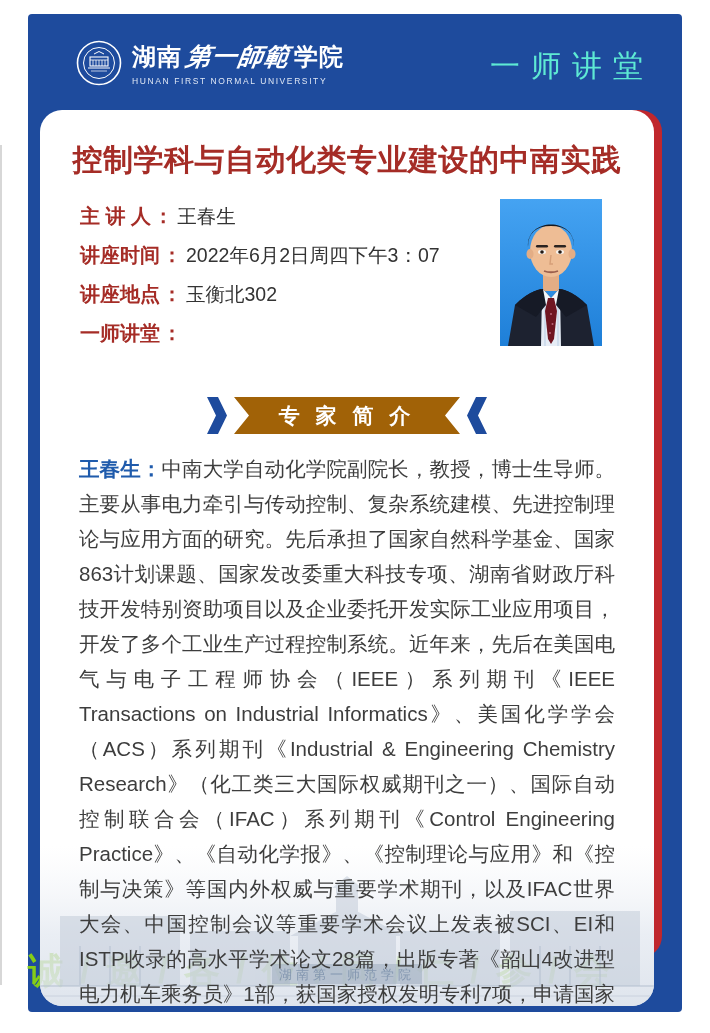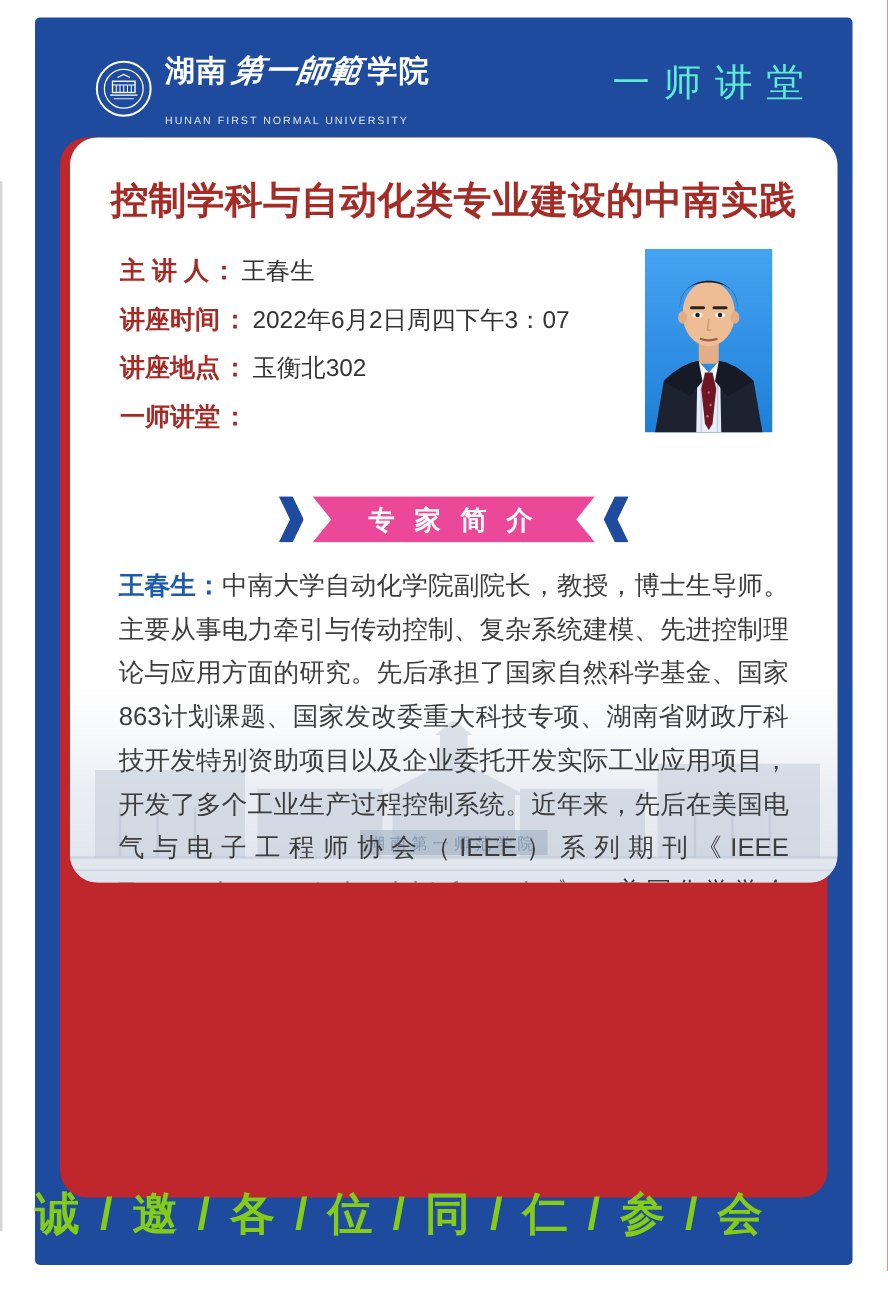--- a/index.html
+++ b/index.html
@@ -14,53 +14,53 @@
     position:absolute;left:28px;top:14px;width:654px;height:998px;
     background:#1E4B9D;border-radius:4px;
   }
   
   .header{position:absolute;left:0;top:0;width:100%;height:96px;}
   .logo-wrap{position:absolute;left:48px;top:26px;display:flex;align-items:center;}
   .logo-circle{width:46px;height:46px;flex:0 0 auto;}
   .uni-name{margin-left:10px;color:#ffffff;}
   .uni-name-cn{font-size:24px;font-weight:bold;letter-spacing:1px;white-space:nowrap;display:flex;align-items:baseline;}
   .uni-name-script{font-style:italic;font-weight:bold;transform:skewX(-8deg);margin:0 4px;font-size:25px;}
-  .uni-name-en{font-size:8.5px;letter-spacing:1.6px;margin-top:18px;color:#dfe7f5;}
+  .uni-name-en{font-size:8.5px;letter-spacing:1.6px;margin-top:3px;color:#dfe7f5;}
   .series-title{
     position:absolute;right:28px;top:32px;color:#5eead4;
     font-size:30px;letter-spacing:11px;font-weight:500;white-space:nowrap;
   }
   
   .card-base{
     position:absolute;left:20px;top:96px;width:614px;height:848px;
     background:#C0272D;border-radius:22px;
   }
   .card{
-    position:absolute;left:28px;top:96px;width:614px;height:596px;
+    position:absolute;left:12px;top:96px;width:614px;height:896px;
     background:#ffffff;border-radius:22px;overflow:hidden;
   }
   
   .lecture-title{
     margin:30px 20px 0 20px;text-align:center;
     color:#A52C26;font-size:30px;font-weight:bold;letter-spacing:.5px;white-space:nowrap;
   }
   .info-section{position:relative;margin-top:16px;height:172px;padding-left:39px;}
   .info-rows{position:absolute;left:40px;top:0;}
   .info-row{height:39px;display:flex;align-items:center;font-size:20px;}
   .info-label{color:#A52C26;font-weight:bold;white-space:pre;}
   .info-colon{color:#A52C26;font-weight:bold;margin:0 4px 0 2px;}
   .info-value{color:#333333;font-size:19.5px;white-space:nowrap;}
   .photo{position:absolute;left:460px;top:2px;width:102px;height:147px;}
   
   .ribbon-row{margin-top:28px;display:flex;justify-content:center;align-items:center;}
   .chev{width:20px;height:37px;background:#1E4B9D;}
   .chev-left{clip-path:polygon(0 0,55% 0,100% 50%,55% 100%,0 100%,45% 50%);}
   .chev-right{clip-path:polygon(45% 0,100% 0,55% 50%,100% 100%,45% 100%,0 50%);}
   .ribbon{
-    margin:0 7px;width:226px;height:37px;background:#ec4899;
+    margin:0 7px;width:226px;height:37px;background:#a16207;
     clip-path:polygon(0 0,100% 0,calc(100% - 15px) 50%,100% 100%,0 100%,15px 50%);
     display:flex;align-items:center;justify-content:center;
   }
   .ribbon-text{color:#ffffff;font-size:21px;font-weight:bold;letter-spacing:5px;white-space:pre;}
   
   .bio{
     position:relative;z-index:2;margin:17px 39px 0 39px;
     font-size:20.5px;line-height:35px;color:#3d3d3d;text-align:justify;
   }
   .bio-lead,.bio-lead-colon{color:#1F5BAC;font-weight:bold;}

